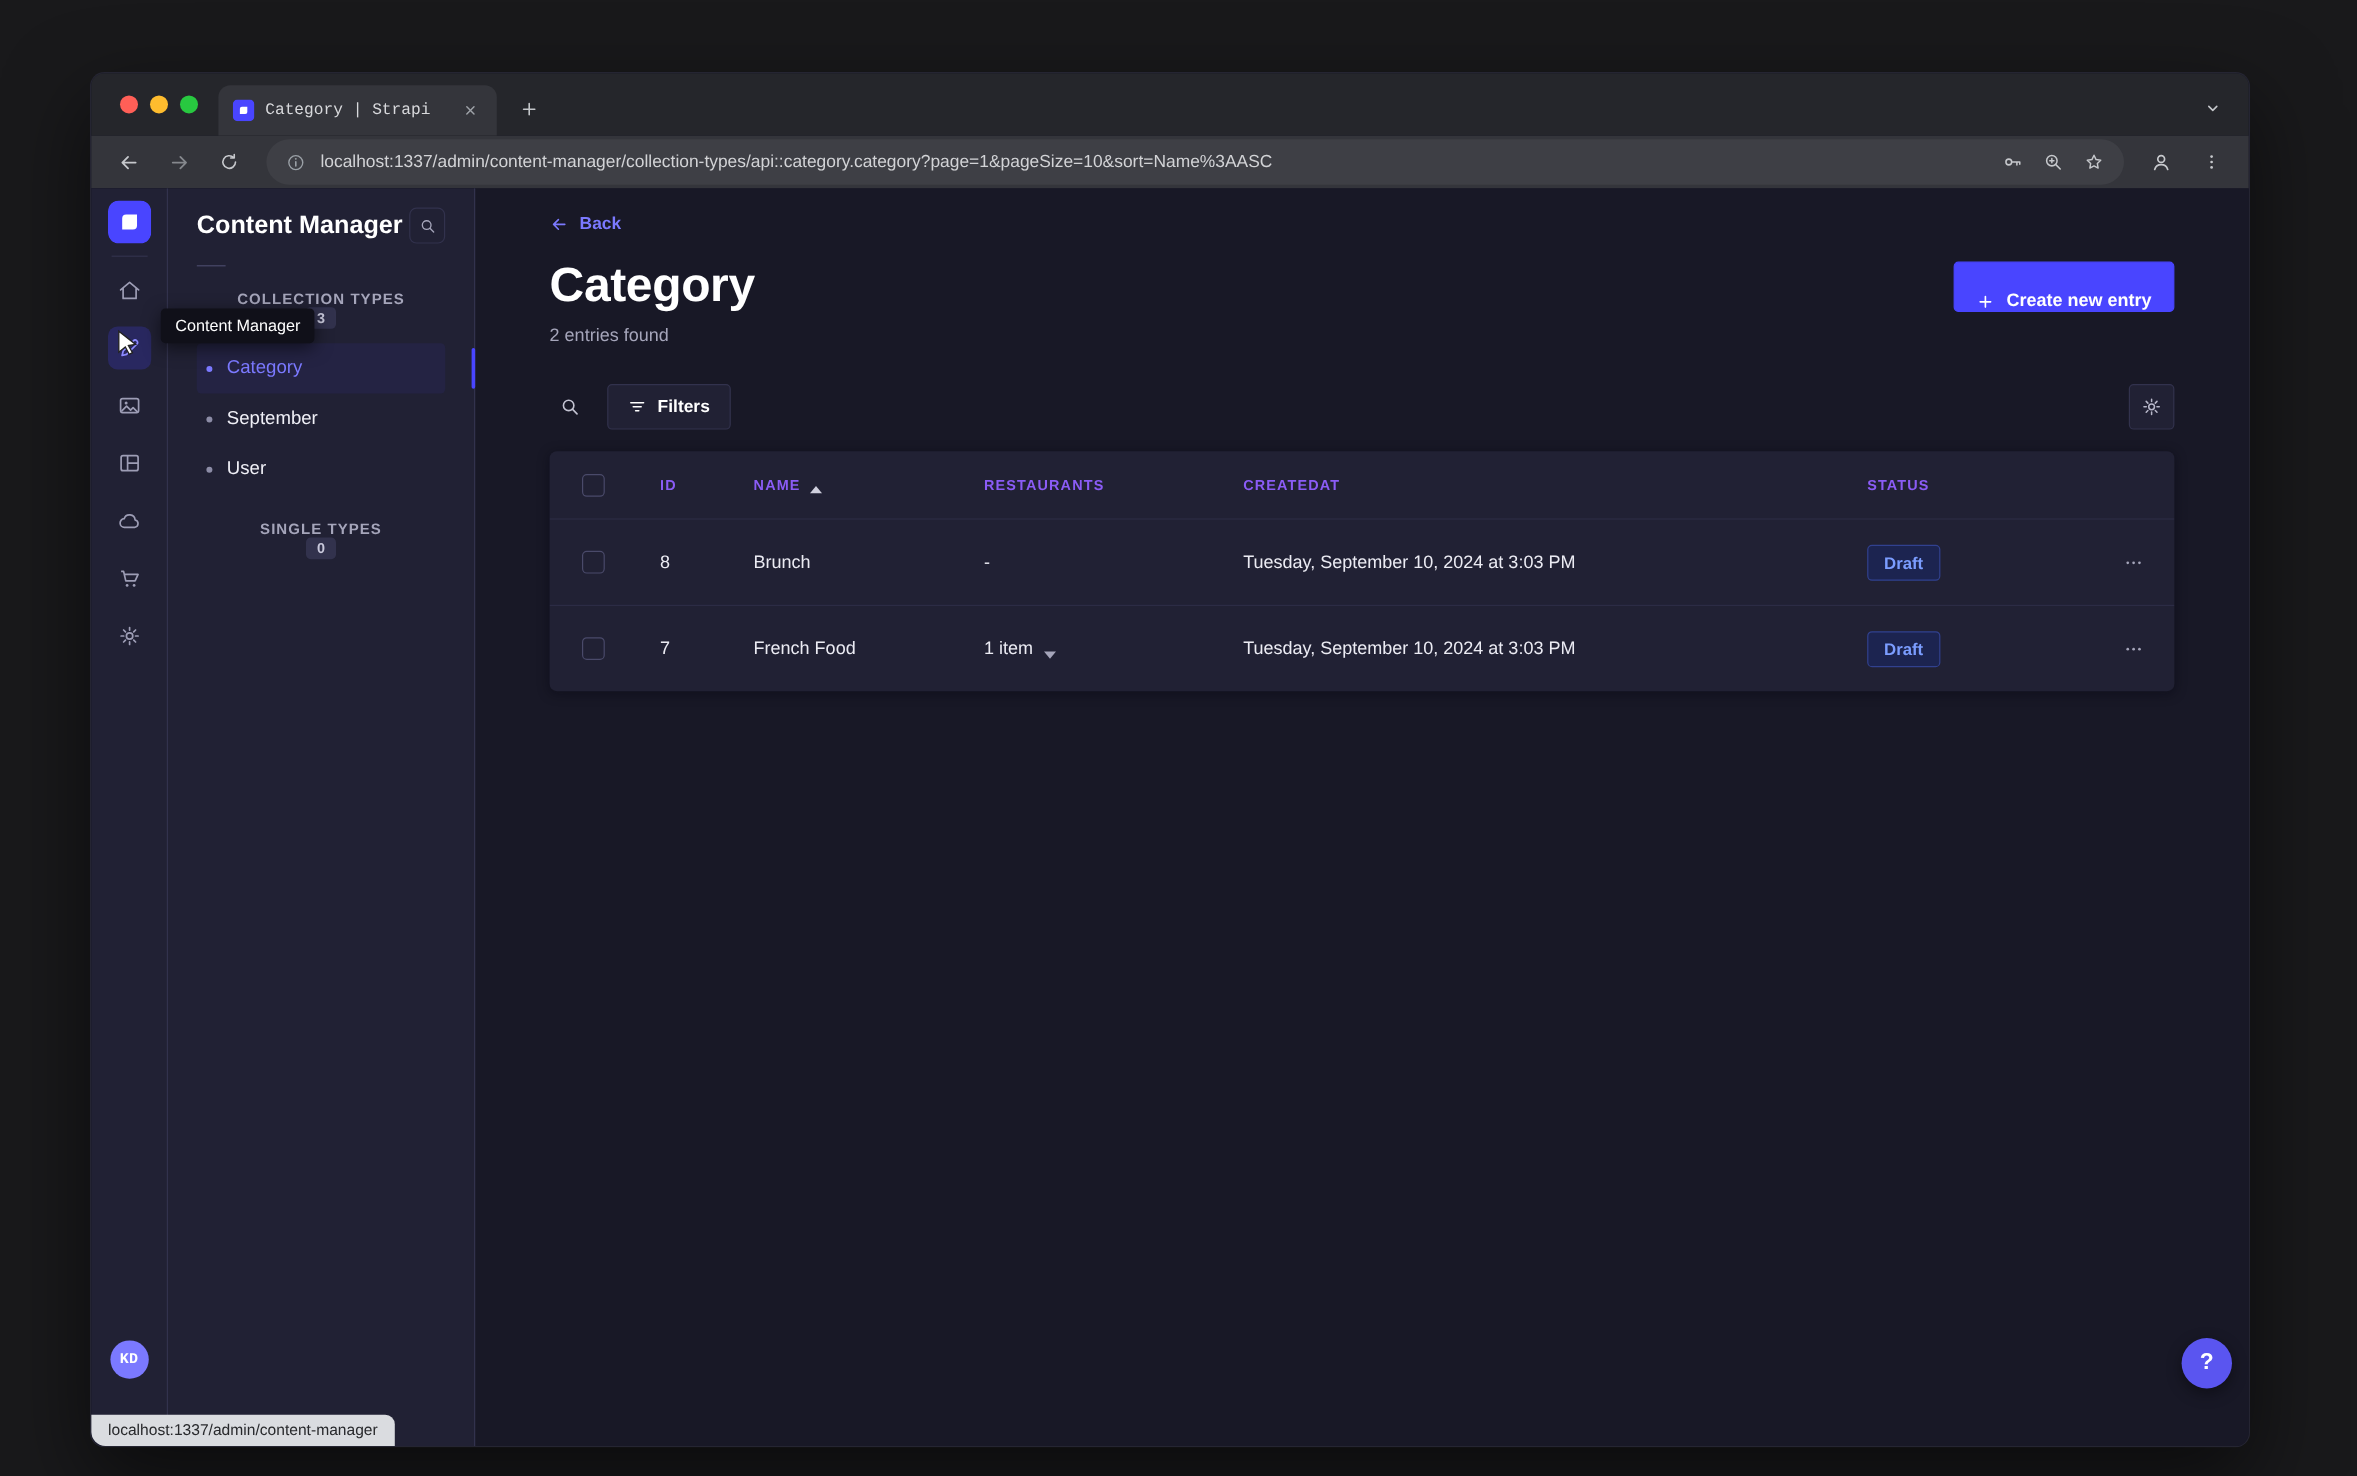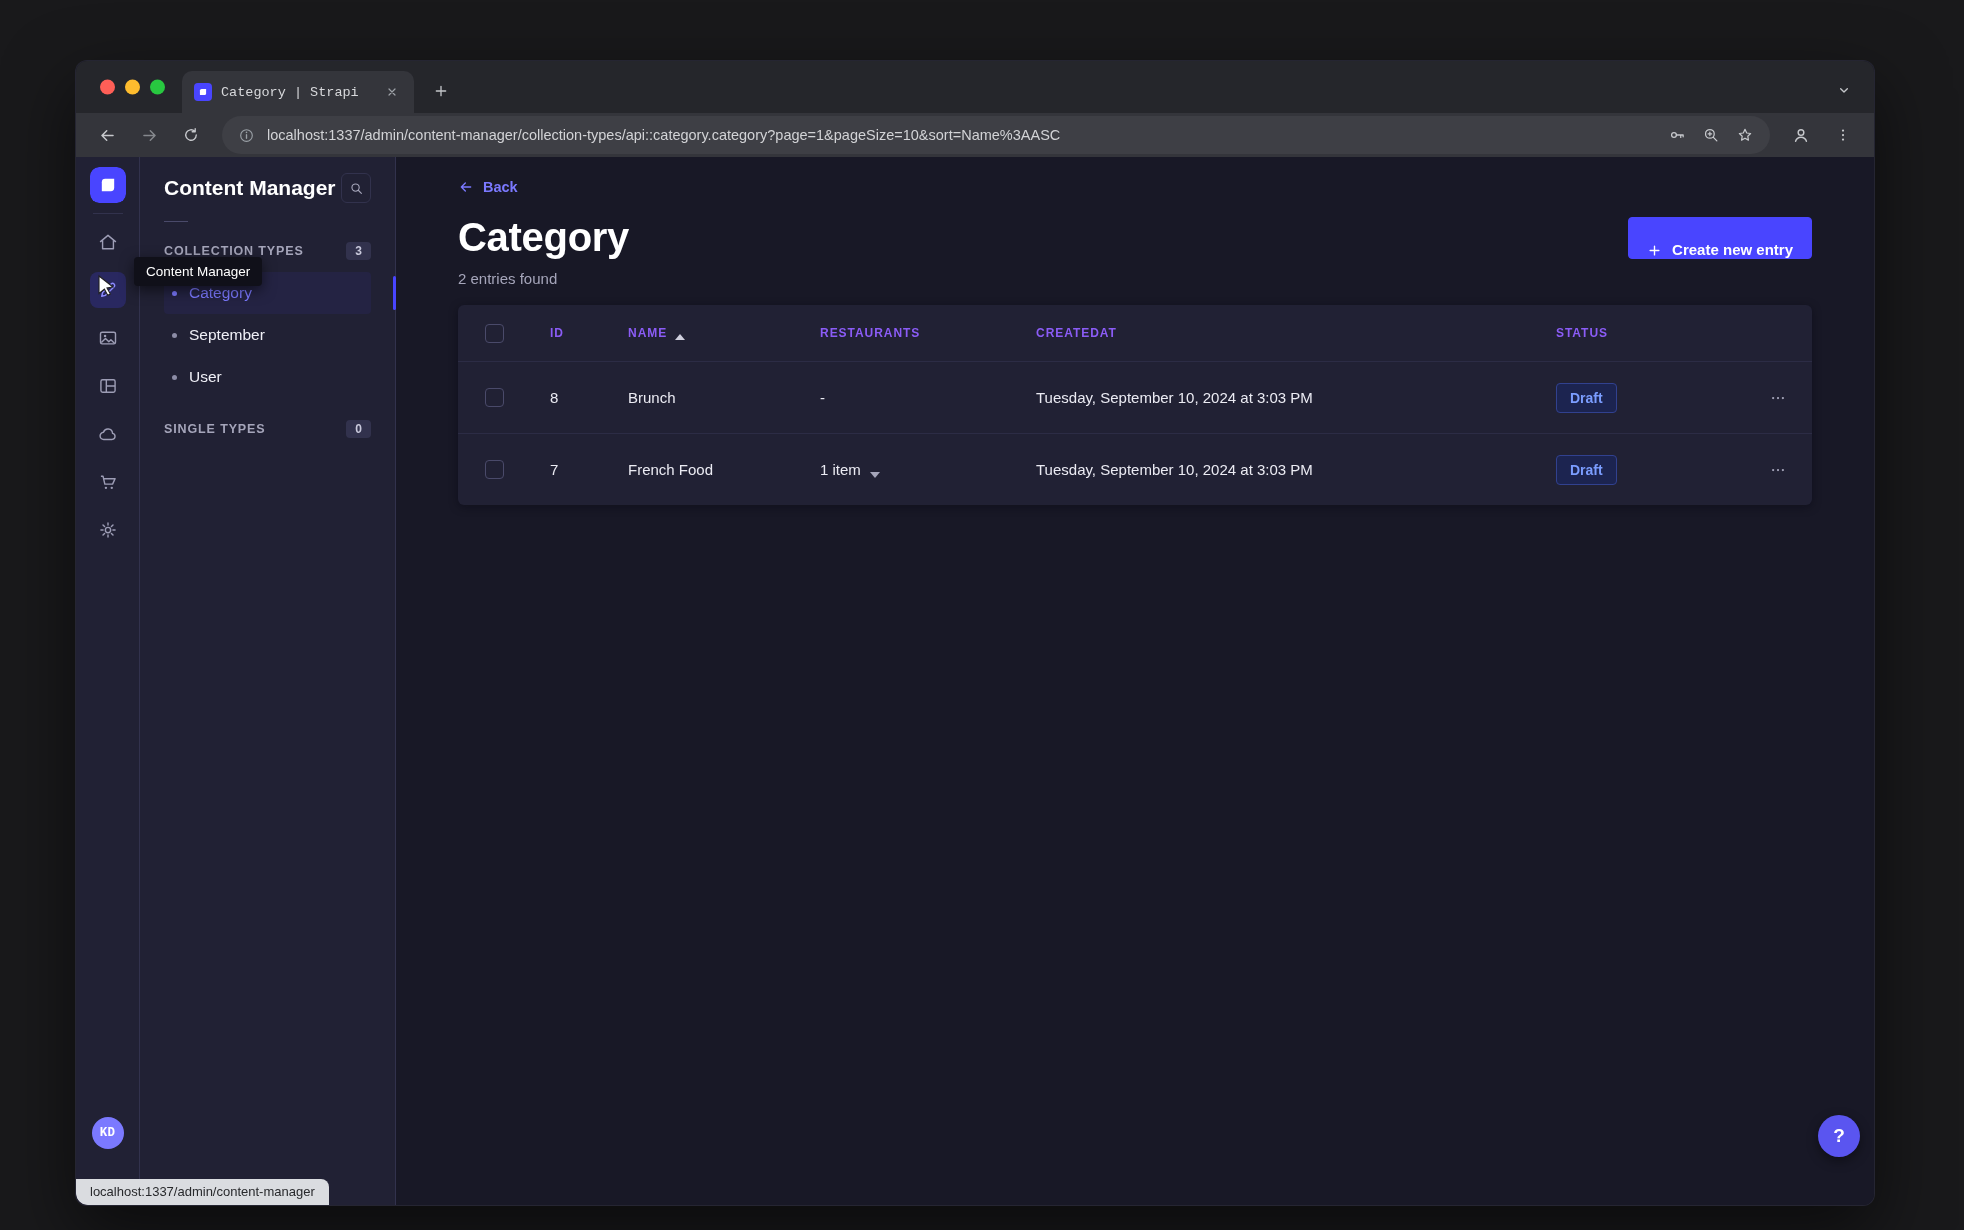--- a/index.html
+++ b/index.html
@@ -63,21 +63,21 @@
   .rail-btn.active { background: rgba(73,69,255,.22); color: #8c8aff; }
   .rail-spacer { flex: 1; }
   .avatar { width: 32px; height: 32px; border-radius: 50%; background: #7b79ff; color: #fff; font-size: 12.5px; font-weight: 700; display: grid; place-items: center; letter-spacing: .3px; font-family: Liberation Mono, monospace; }
 
   
   .subnav { width: 256px; flex: 0 0 auto; background: #212134; border-right: 1px solid #32324d; padding: 16px 24px 0; position: relative; }
   .subnav-head { display: flex; align-items: center; justify-content: space-between; }
   .subnav-title { font-size: 21px; font-weight: 700; color: #fff; }
   .icon-sq { width: 30px; height: 30px; border: 1px solid #32324d; border-radius: 6px; color: #a5a5ba; display: grid; place-items: center; background: transparent; }
   .subnav-divider { width: 24px; height: 1px; background: #4a4a6a; margin: 18px 0 20px; }
-  .section-row { display: flex; align-items: center; justify-content: space-between; }
+  .section-row { display: flex; align-items: center; justify-content: space-between; flex-direction: column; }
   .section-row.single { margin-top: 22px; }
   .section-label { font-size: 12.5px; font-weight: 700; color: #a5a5ba; letter-spacing: .07em; }
   .count-badge { background: #32324d; color: #c9c9dc; font-size: 12px; font-weight: 600; padding: 2px 9px; border-radius: 4px; }
   .snav-list { margin-top: 12px; }
   .snav-item { position: relative; height: 42px; display: flex; align-items: center; gap: 12px; padding-left: 8px; border-radius: 4px; font-size: 15.5px; color: #f0f0f7; }
   .snav-item .bullet { width: 5px; height: 5px; border-radius: 50%; background: #8c8ca6; flex: 0 0 auto; }
   .snav-item.active { color: #7b79ff; background: rgba(73,69,255,.08); }
   .snav-item.active .bullet { background: #7b79ff; }
   .active-bar { position: absolute; right: -25px; top: 4px; width: 3px; height: 34px; background: #4945ff; border-radius: 2px; }
 
@@ -310,20 +310,41 @@
         <h1 class="page-title">Category</h1>
         <button class="btn-primary">
           <svg class="i" width="15" height="15" viewBox="0 0 24 24">
               <path d="M12 5v14M5 12h14" stroke="currentColor" stroke-width="2.2" stroke-linecap="round"></path>
             </svg>
           <span>Create new entry</span>
         </button>
       </div>
       <div class="subtitle">2 entries found</div>
 
+      <div class="list-toolbar">
+        <span class="icon-plain">
+          <svg class="i" width="18" height="18" viewBox="0 0 24 24">
+              <circle cx="10.5" cy="10.5" r="5.8" fill="none" stroke="currentColor" stroke-width="1.8"></circle>
+              <path d="m15.2 15.2 4.6 4.6" stroke="currentColor" stroke-width="1.8" stroke-linecap="round"></path>
+            </svg>
+        </span>
+        <button class="btn-secondary">
+          <svg class="i" width="16" height="16" viewBox="0 0 24 24">
+              <path d="M4 7h16M7 12h10M10 17h4" stroke="currentColor" stroke-width="1.9" stroke-linecap="round"></path>
+            </svg>
+          <span>Filters</span>
+        </button>
+        <span class="toolbar-spacer"></span>
+        <span class="icon-box">
+          <svg class="i" width="18" height="18" viewBox="0 0 24 24">
+              <circle cx="12" cy="12" r="3.2" fill="none" stroke="currentColor" stroke-width="1.7"></circle>
+              <path d="M12 3.5v2.6M12 17.9v2.6M3.5 12h2.6M17.9 12h2.6M6 6l1.9 1.9M16.1 16.1 18 18M18 6l-1.9 1.9M7.9 16.1 6 18" stroke="currentColor" stroke-width="1.7" stroke-linecap="round"></path>
+            </svg>
+        </span>
+      </div>
 
       
       <div class="table-card">
         <div class="trow head">
           <span class="th cell-center">
               <span class="checkbox"></span>
             </span>
           <span class="th">
               <span>ID</span>
             </span>

